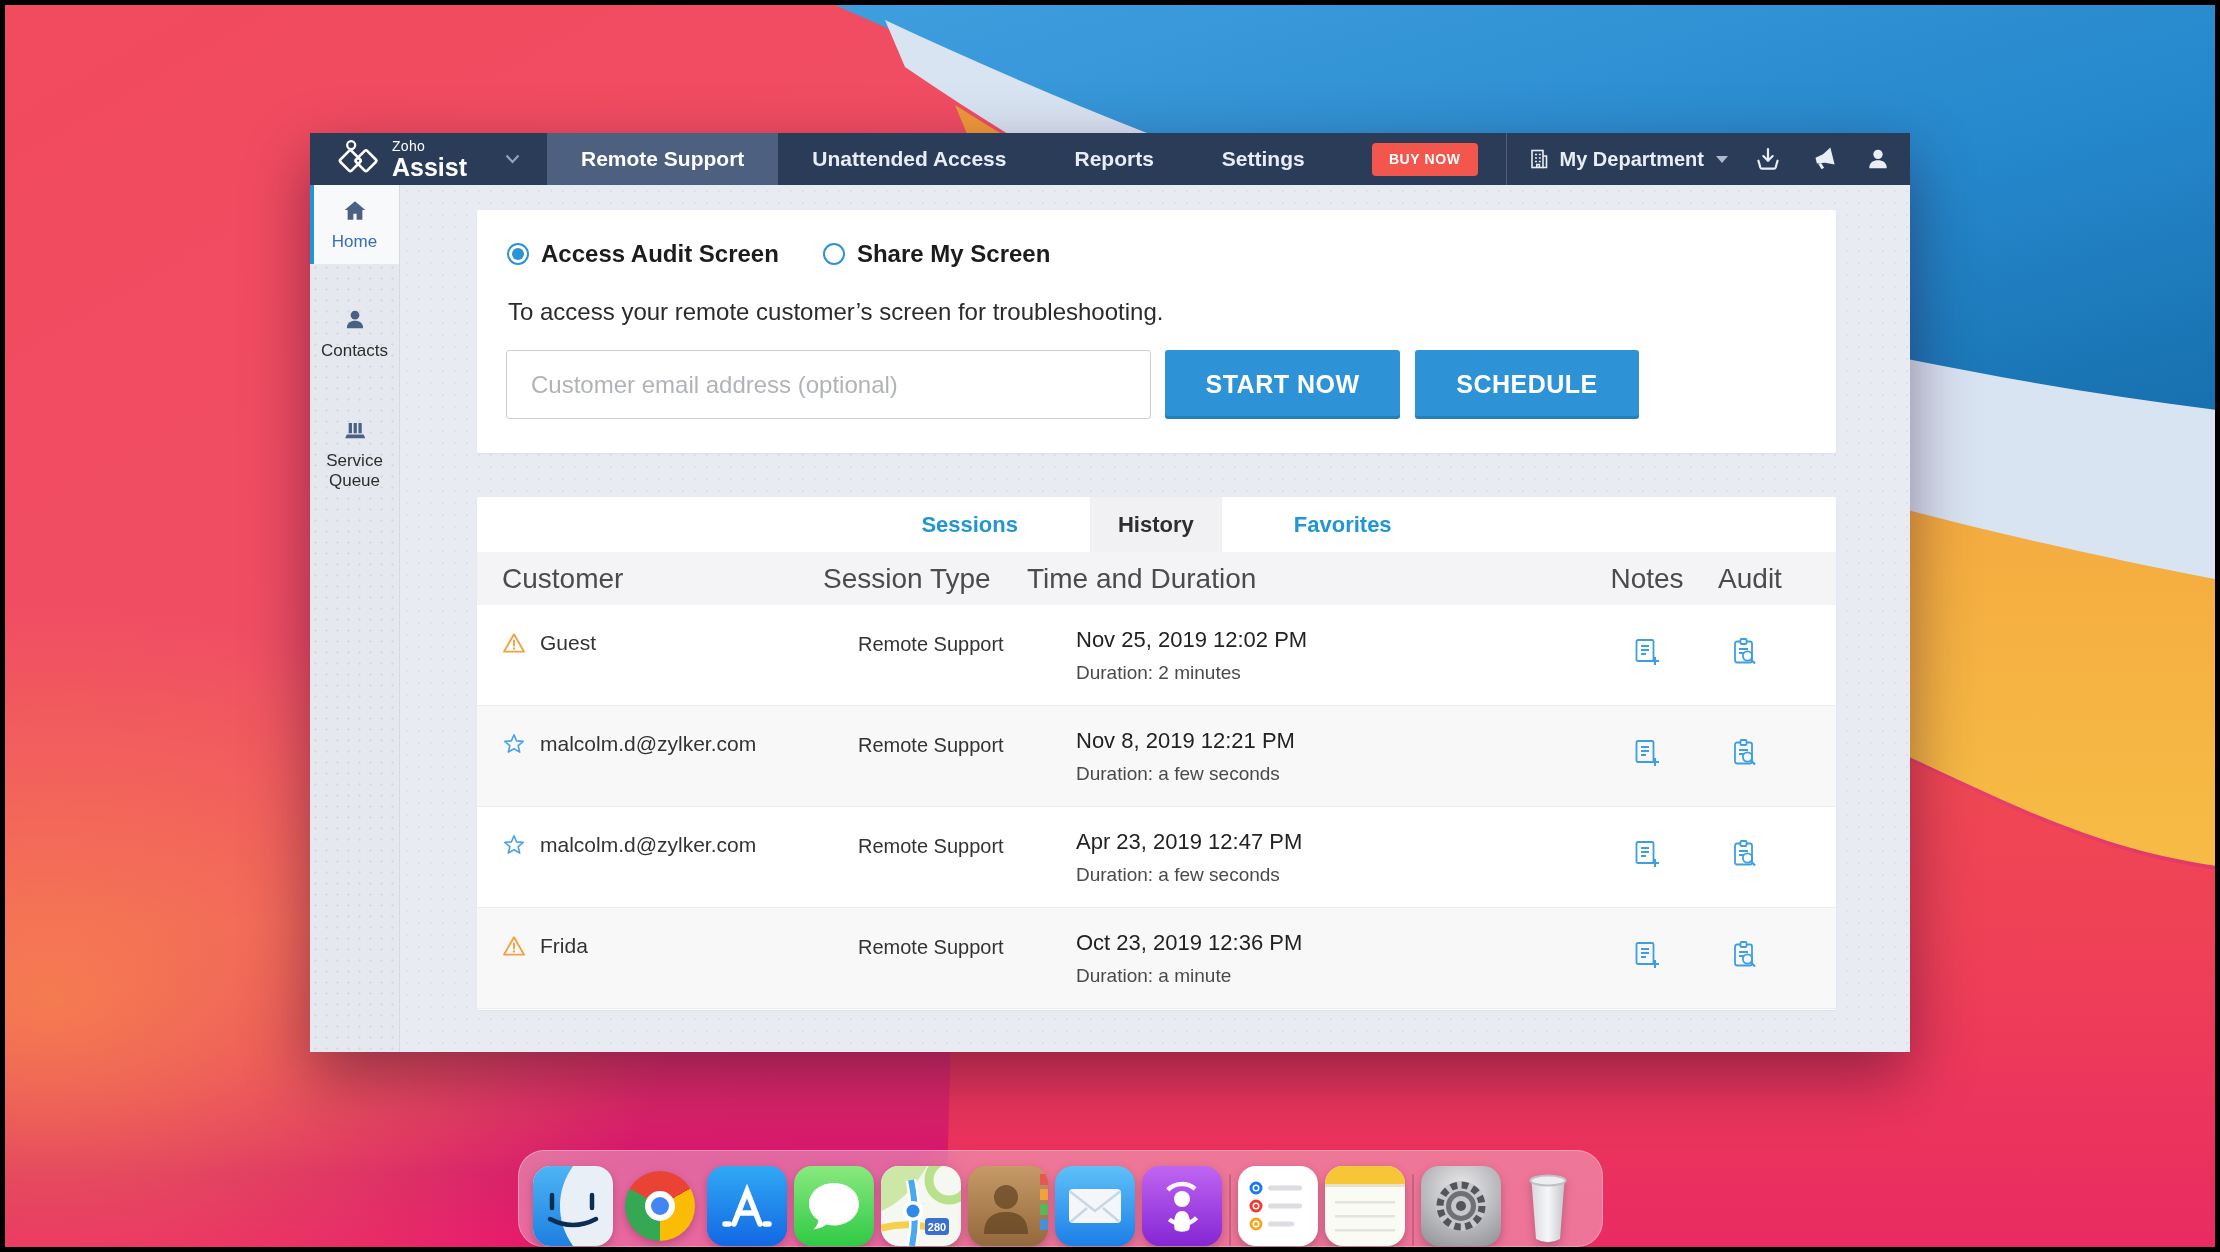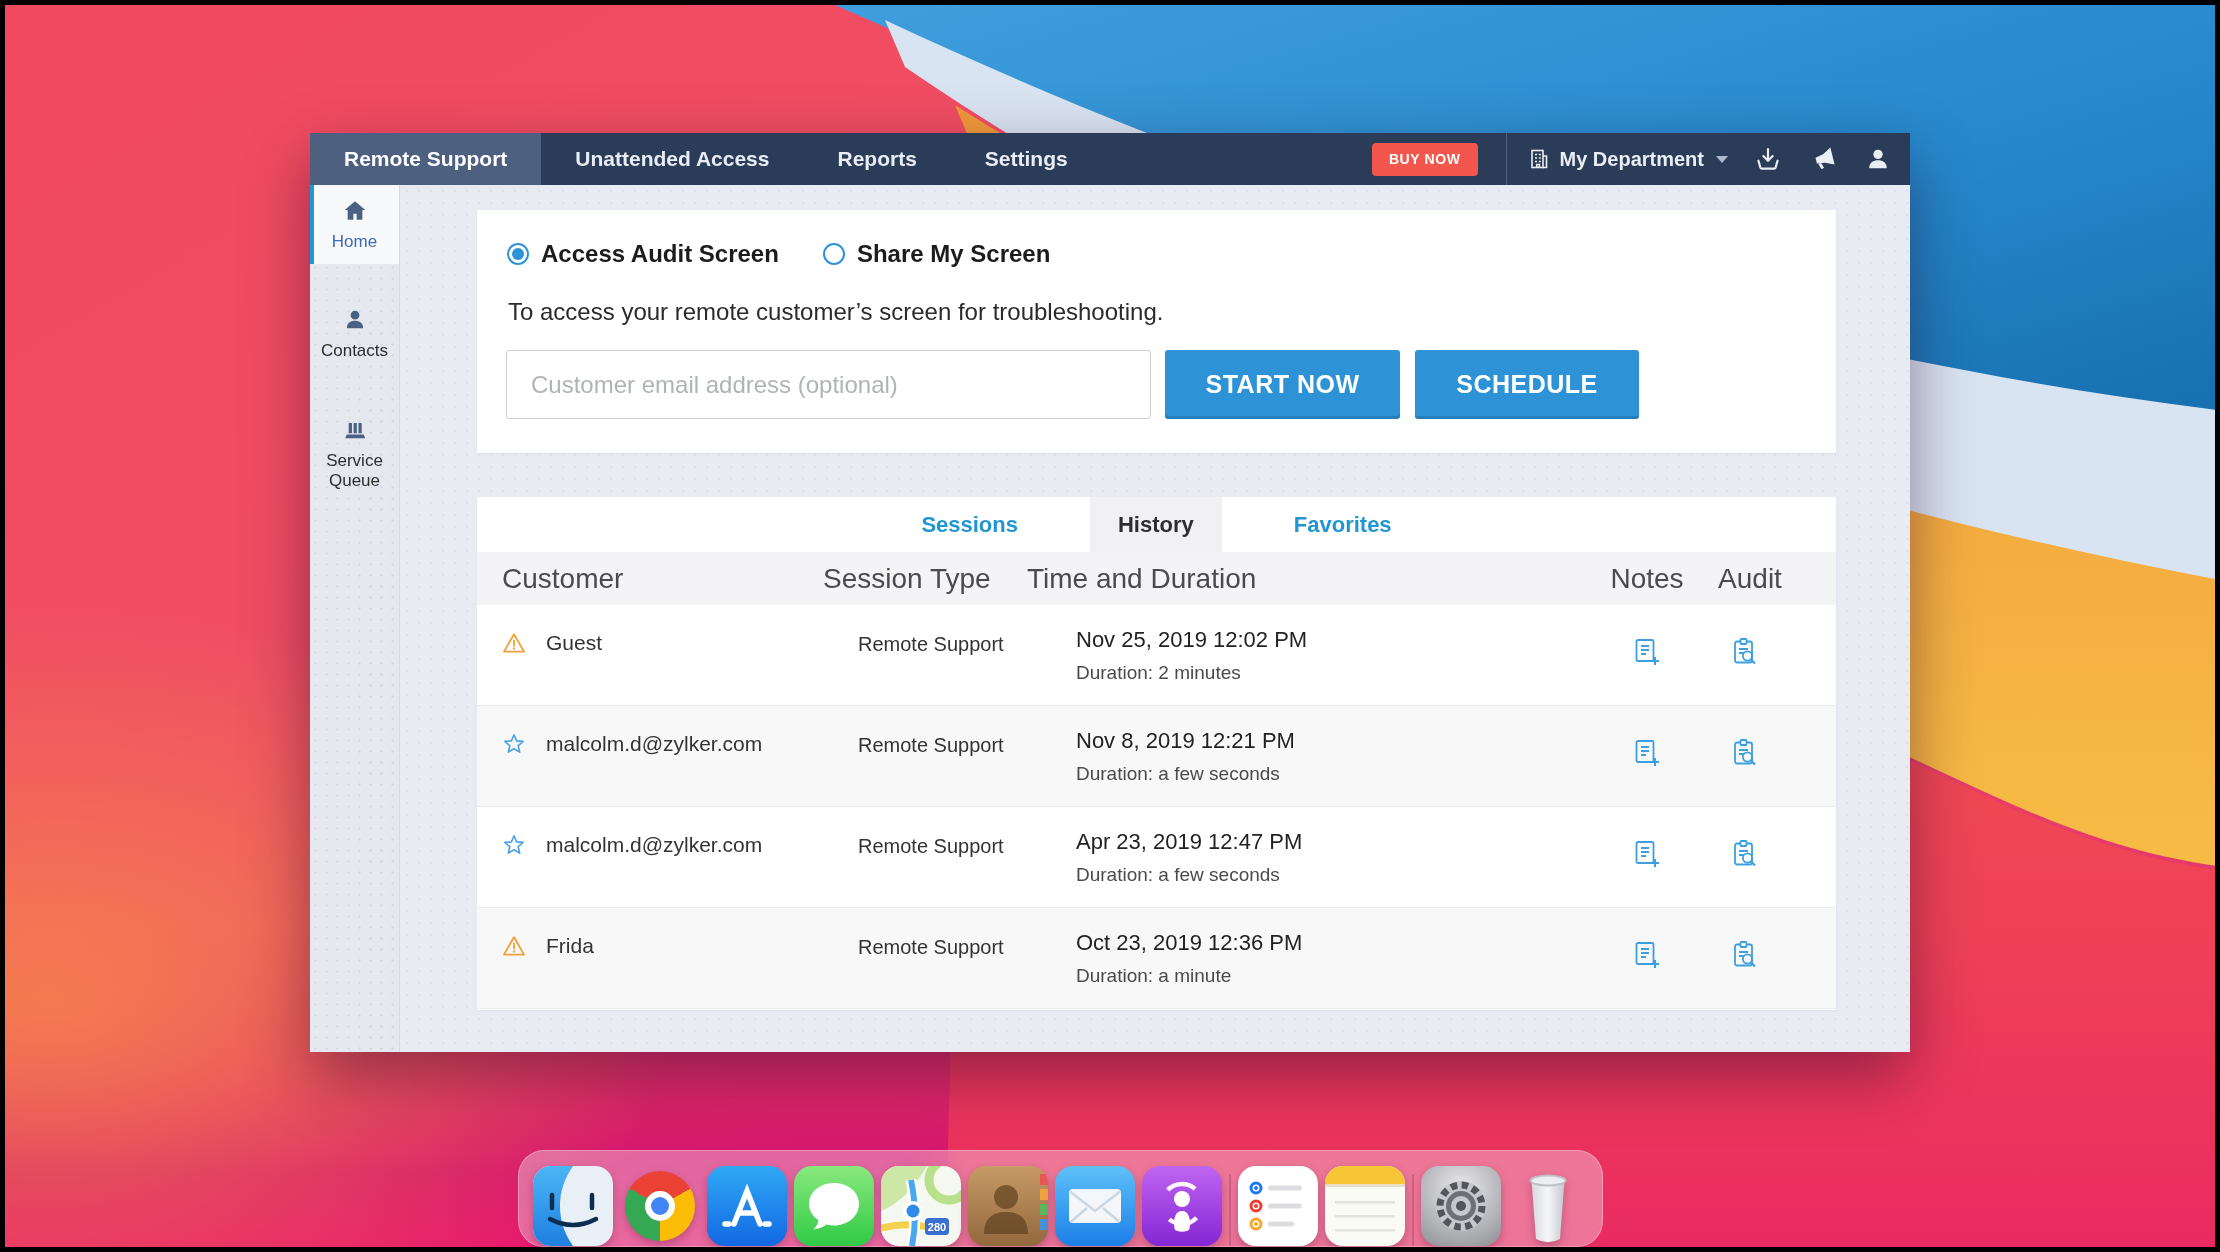--- a/index.html
+++ b/index.html
@@ -91,21 +91,21 @@
   .th{position:absolute;top:0;height:53px;display:flex;align-items:center;font-size:28px;color:#4b4b4d;font-weight:500;}
   .th-customer{left:25px;}
   .th-session{left:346px;}
   .th-time{left:550px;}
   .th-notes{left:1110px;width:120px;justify-content:center;}
   .th-audit{left:1218px;width:110px;justify-content:center;}
   .table-row{position:relative;height:101px;border-bottom:1px solid #ececee;cursor:default;}
   .table-row:nth-child(even){background:#f8f8f9;}
   .cell-customer{position:absolute;left:25px;top:26px;display:flex;align-items:center;}
   .row-icon{width:24px;height:24px;display:inline-flex;}
-  .customer-name{font-size:21px;color:#333;margin-left:20px;}
+  .customer-name{font-size:21px;color:#333;margin-left:14px;}
   .cell-session{position:absolute;left:381px;top:28px;font-size:20px;color:#333;}
   .cell-time{position:absolute;left:599px;top:22px;}
   .time-text{font-size:22px;color:#222;font-weight:500;}
   .duration-text{font-size:19px;color:#4a4a4a;margin-top:9px;}
   .row-action{position:absolute;top:32px;width:120px;display:flex;justify-content:center;cursor:pointer;}
   .notes-btn{left:1110px;}
   .audit-btn{left:1213px;width:110px;}
 </style>
 </head>
 <body>
@@ -133,20 +133,34 @@
       <path d="M830 0 L2220 0 L2220 408 C1800 362 1290 205 830 0 Z" fill="url(#wblue)"></path>
       <path d="M880 15 C1350 235 1810 355 2220 406 L2220 578 C1800 520 1300 335 900 62 Z" fill="#d9e4f2"></path>
       <path d="M950 100 C1400 385 1850 505 2220 576 L2220 862 C2060 842 1952 766 1832 722 C1600 640 1190 400 970 148 Z" fill="url(#worange)"></path>
       <path d="M970 150 C1190 405 1600 645 1832 726 C1952 770 2060 846 2220 866 L2220 1252 L940 1252 Z" fill="url(#wcoral)"></path>
     </svg>
   </div>
 
   <div class="window">
 
     <div class="navbar">
+      <div class="logo-wrap">
+        <svg class="logo-mark" viewBox="0 0 52 46">
+          <circle cx="17" cy="7" r="4.6" fill="none" stroke="#fff" stroke-width="2.6"></circle>
+          <rect x="7" y="16" width="18" height="18" rx="2" transform="rotate(45 16 25)" fill="none" stroke="#fff" stroke-width="3"></rect>
+          <rect x="25" y="16" width="18" height="18" rx="2" transform="rotate(45 34 25)" fill="none" stroke="#fff" stroke-width="3"></rect>
+        </svg>
+        <span class="logo-text">
+          <span class="logo-zoho">Zoho</span>
+          <span class="logo-assist">Assist</span>
+        </span>
+        <svg class="logo-chevron" width="15" height="10" viewBox="0 0 15 10">
+          <path d="M1.5 1.5 L7.5 8 L13.5 1.5" stroke="#93a3c0" stroke-width="2.2" fill="none"></path>
+        </svg>
+      </div>
       <div class="nav-tabs" id="nav-tabs">
           <div class="nav-tab active">Remote Support</div>
           <div class="nav-tab">Unattended Access</div>
           <div class="nav-tab">Reports</div>
           <div class="nav-tab">Settings</div>
         </div>
       <div class="nav-right">
         <button class="buy-now">BUY NOW</button>
         <div class="nav-sep"></div>
         <div class="dept">

